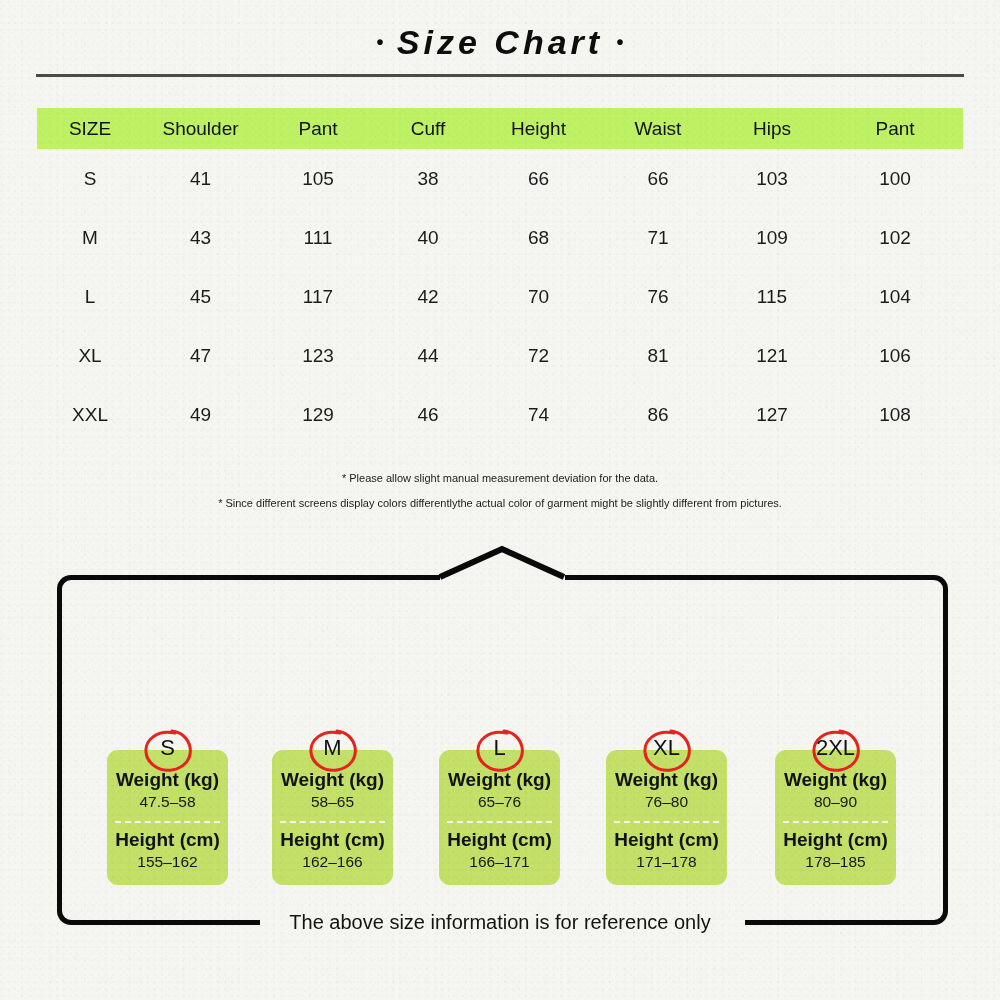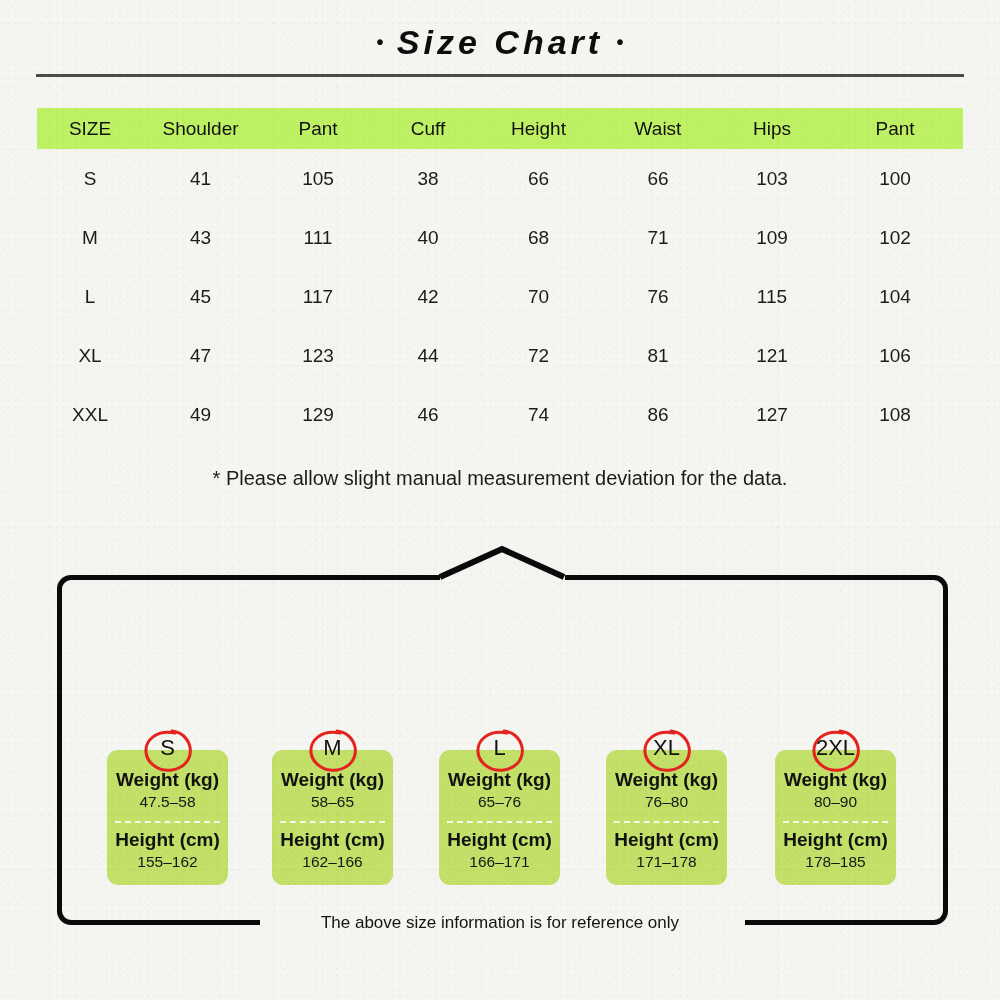--- a/index.html
+++ b/index.html
@@ -96,21 +96,21 @@
   col.c7 { width: 136px; }
 
   
   #notes {
     position: absolute;
     left: 0; top: 466px;
     width: 1000px;
     text-align: center;
   }
   #notes .note {
-    font-size: 20px;
+    font-size: 11px;
     color: #1c1c1c;
     line-height: 25px;
     white-space: nowrap;
   }
 
   
   #frame {
     position: absolute;
     left: 57px; top: 575px;
     width: 891px; height: 350px;
@@ -220,21 +220,21 @@
 
   
   #footer {
     position: absolute;
     left: 0; top: 909px;
     width: 1000px;
     text-align: center;
     z-index: 10;
   }
   #footer .fline {
-    font-size: 17px;
+    font-size: 20px;
     color: #141414;
     line-height: 27px;
     white-space: nowrap;
   }
 </style>
 </head>
 <body>
 
 <div id="title">
   <span class="dot">•</span>
@@ -317,20 +317,21 @@
         <td>86</td>
         <td>127</td>
         <td>108</td>
       </tr>
     </tbody>
   </table>
 </div>
 
 <div id="notes">
   <div class="note">* Please allow slight manual measurement deviation for the data.</div>
+  <div class="note">* Since different screens display colors differentlythe actual color of garment might be slightly different from pictures.</div>
 </div>
 
 <div id="frame">
   <div class="corner c-tl"></div>
   <div class="corner c-tr"></div>
   <div class="corner c-bl"></div>
   <div class="corner c-br"></div>
   <div class="edge e-left"></div>
   <div class="edge e-right"></div>
   <div class="edge e-top-l"></div>

